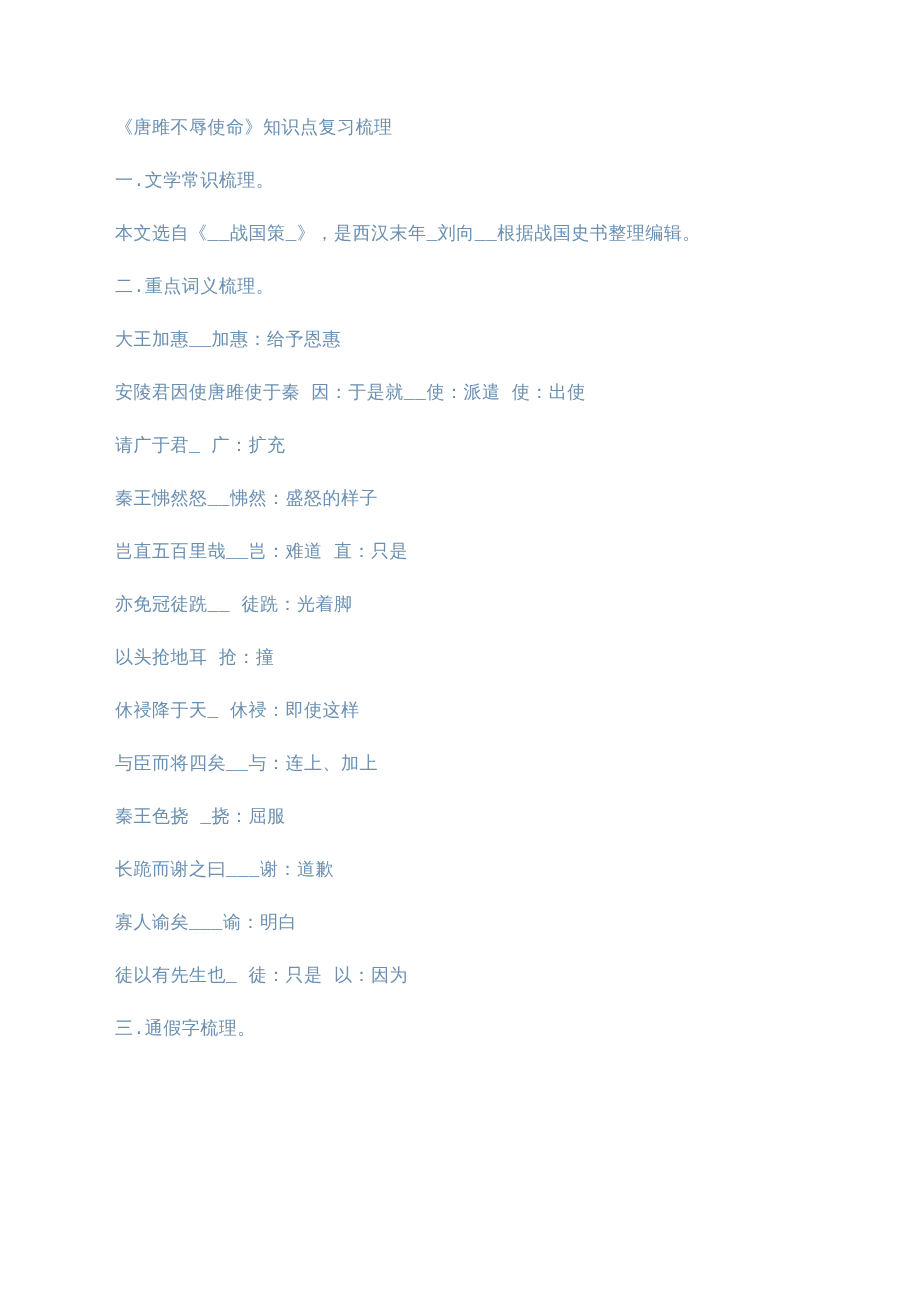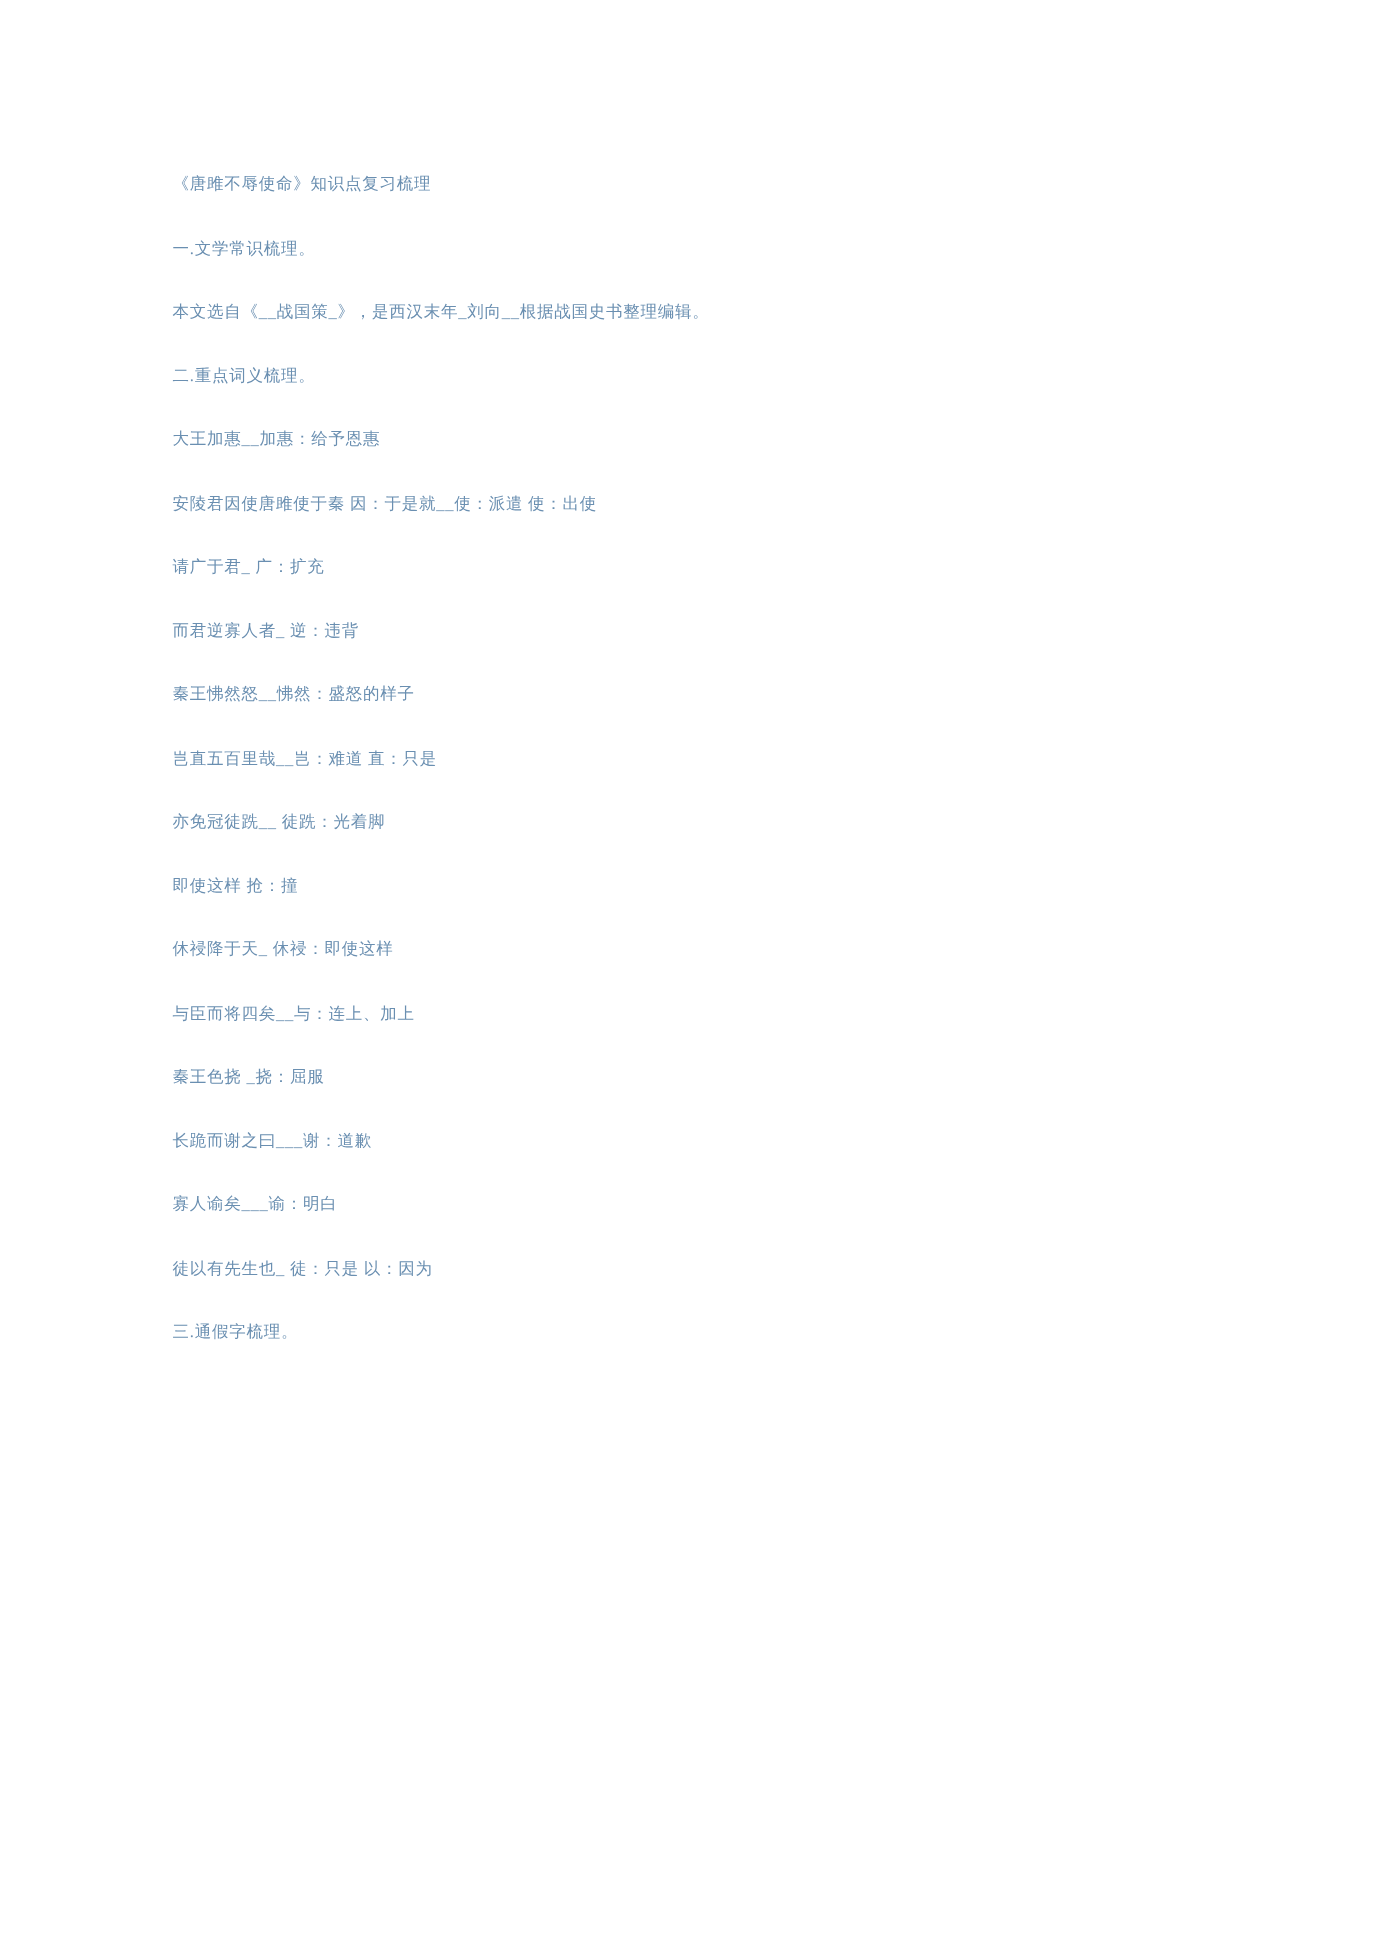--- a/index.html
+++ b/index.html
@@ -7,42 +7,42 @@
     padding: 0;
     width: 920px;
     background: #ffffff;
     font-family: "SimSun", "宋体", serif;
   }
   .page {
     padding: 115px 115px 90px 115px;
   }
   .line {
     margin: 0 0 26px 0;
-    font-size: 11px;
+    font-size: 18px;
     line-height: 1.5;
     color: #6a8fb1;
     letter-spacing: 0.5px;
+    font-family: Liberation Mono, monospace;
   }
 </style>
 </head>
 <body>
 
 <div class="page">
   <p class="line">《唐雎不辱使命》知识点复习梳理</p>
   <p class="line">一.文学常识梳理。</p>
   <p class="line">本文选自《__战国策_》，是西汉末年_刘向__根据战国史书整理编辑。</p>
   <p class="line">二.重点词义梳理。</p>
   <p class="line">大王加惠__加惠：给予恩惠</p>
   <p class="line">安陵君因使唐雎使于秦    因：于是就__使：派遣    使：出使</p>
   <p class="line">请广于君_    广：扩充</p>
-  <p class="line">而君逆寡人者_    逆：违背</p>
   <p class="line">秦王怫然怒__怫然：盛怒的样子</p>
   <p class="line">岂直五百里哉__岂：难道      直：只是</p>
   <p class="line">亦免冠徒跣__    徒跣：光着脚</p>
-  <p class="line">即使这样        抢：撞</p>
+  <p class="line">以头抢地耳        抢：撞</p>
   <p class="line">休祲降于天_    休祲：即使这样</p>
   <p class="line">与臣而将四矣__与：连上、加上</p>
   <p class="line">秦王色挠    _挠：屈服</p>
   <p class="line">长跪而谢之曰___谢：道歉</p>
   <p class="line">寡人谕矣___谕：明白</p>
   <p class="line">徒以有先生也_    徒：只是      以：因为</p>
   <p class="line">三.通假字梳理。</p>
 </div>
 
 </body></html>

